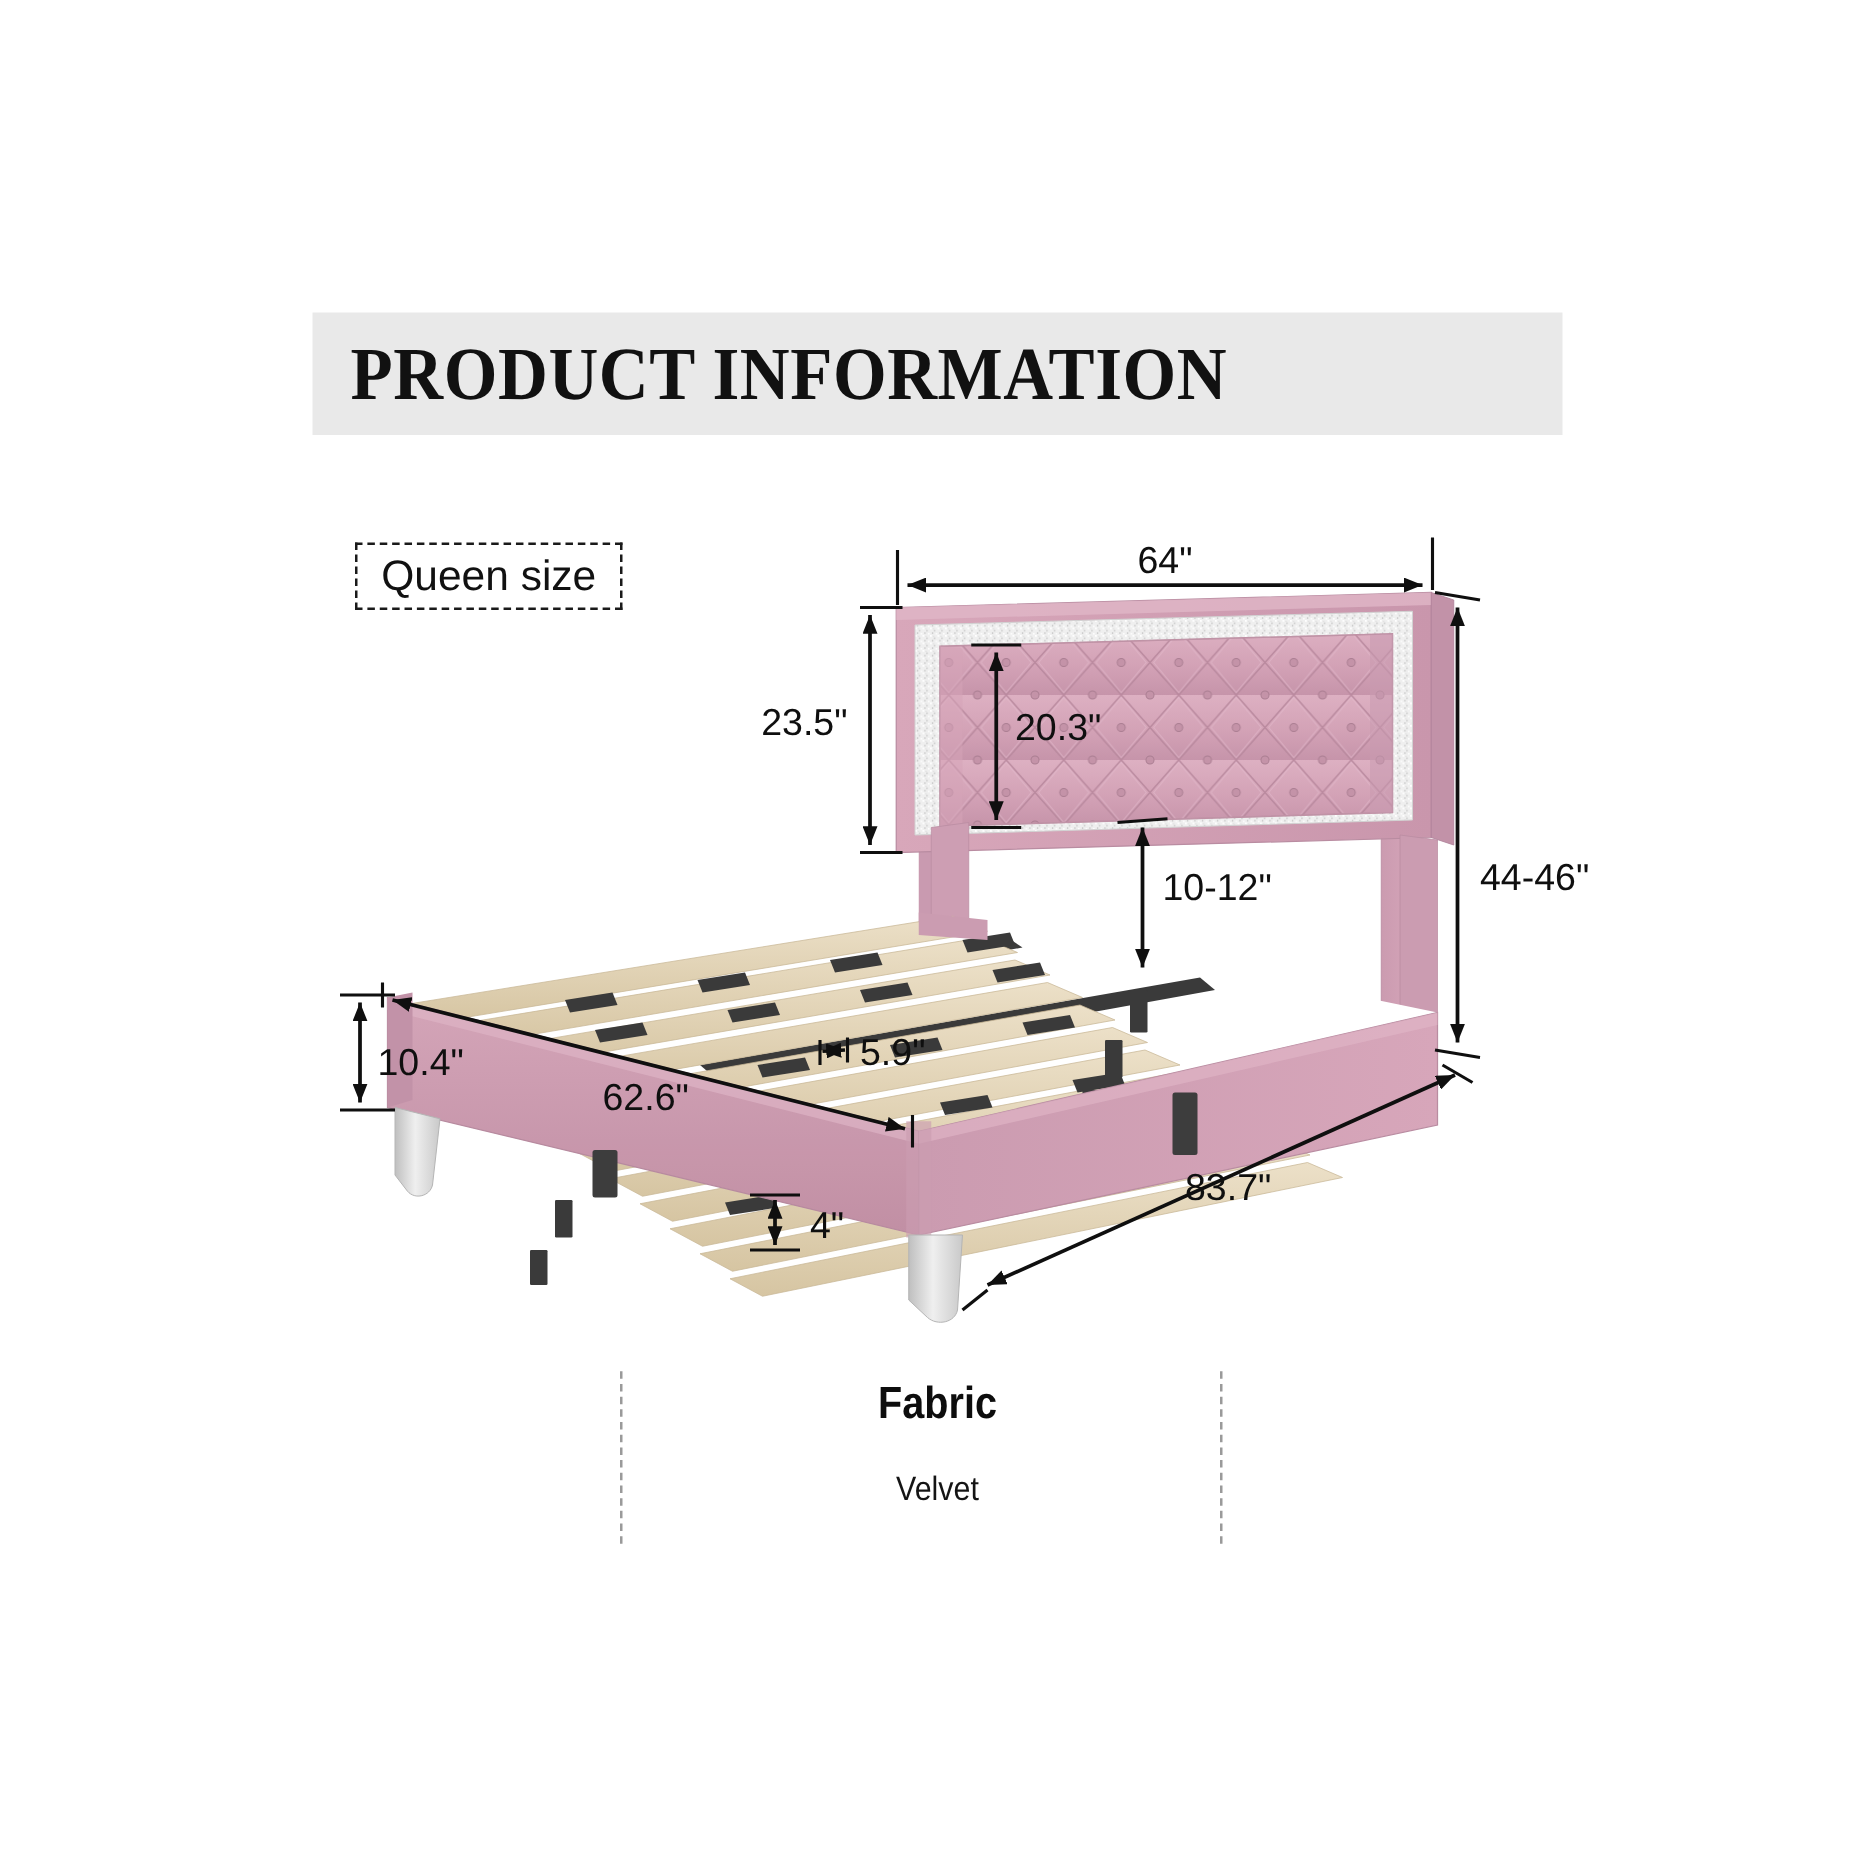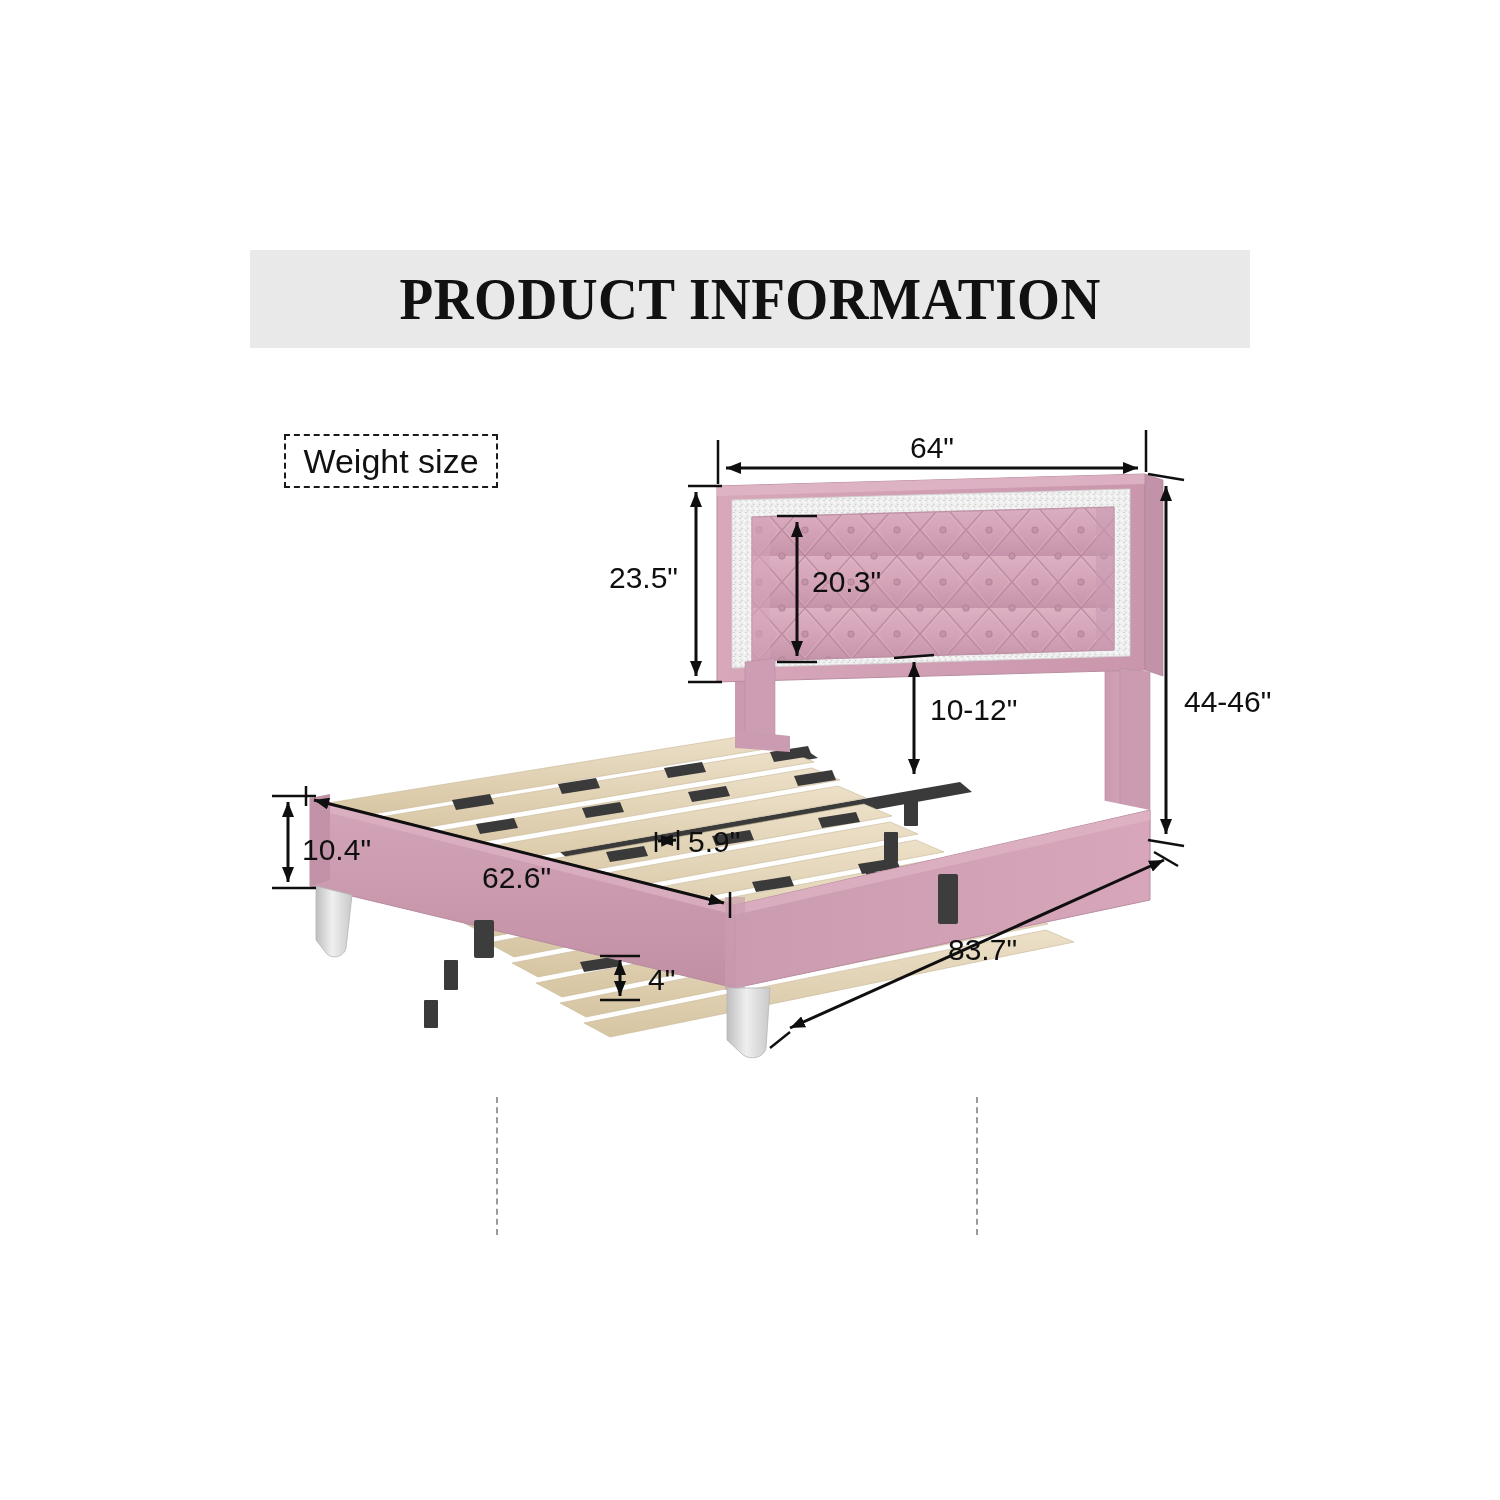--- a/index.html
+++ b/index.html
@@ -18,21 +18,21 @@
   
   #header-banner {
     position: absolute;
     left: 250px;
     top: 250px;
     width: 1000px;
     height: 98px;
     background: #e9e9e9;
     display: flex;
     align-items: center;
-    justify-content: center;
+    justify-content: flex-start;
   }
   #page-title {
     font-family: "Liberation Serif", serif;
     font-weight: bold;
     font-size: 60px;
     letter-spacing: 0.5px;
     color: #111111;
     transform: scaleX(0.92);
     transform-origin: center;
     white-space: nowrap;
@@ -121,21 +121,21 @@
   }
 </style>
 </head>
 <body>
 
 <div id="header-banner">
   <div id="page-title">PRODUCT INFORMATION</div>
 </div>
 
 <div id="size-tag">
-  <span id="size-tag-label">Weight size</span>
+  <span id="size-tag-label">Queen size</span>
 </div>
 
 <div id="bed-illustration">
 <svg width="1500" height="680" viewBox="0 0 1500 680" xmlns="http://www.w3.org/2000/svg">
   <defs>
 
     <linearGradient id="gHeadFront" x1="0" y1="0" x2="0" y2="1">
       <stop offset="0%" stop-color="#ddb0c2"></stop>
       <stop offset="55%" stop-color="#d3a2b6"></stop>
       <stop offset="100%" stop-color="#c694aa"></stop>
@@ -382,15 +382,19 @@
     <text class="dim-text" x="648" y="590" text-anchor="start" font-size="32">4"</text>
     <text class="dim-text" x="948" y="560" text-anchor="start" font-size="32">83.7"</text>
   </g>
 </svg>
 </div>
 
 <div id="spec-table">
   <div class="spec-divider" id="divider-1"></div>
   <div class="spec-divider" id="divider-2"></div>
 
+  <div class="spec-col">
+    <span class="spec-title">Fabric</span>
+    <span class="spec-value">Velvet</span>
+  </div>
 
 
 </div>
 
 </body></html>

